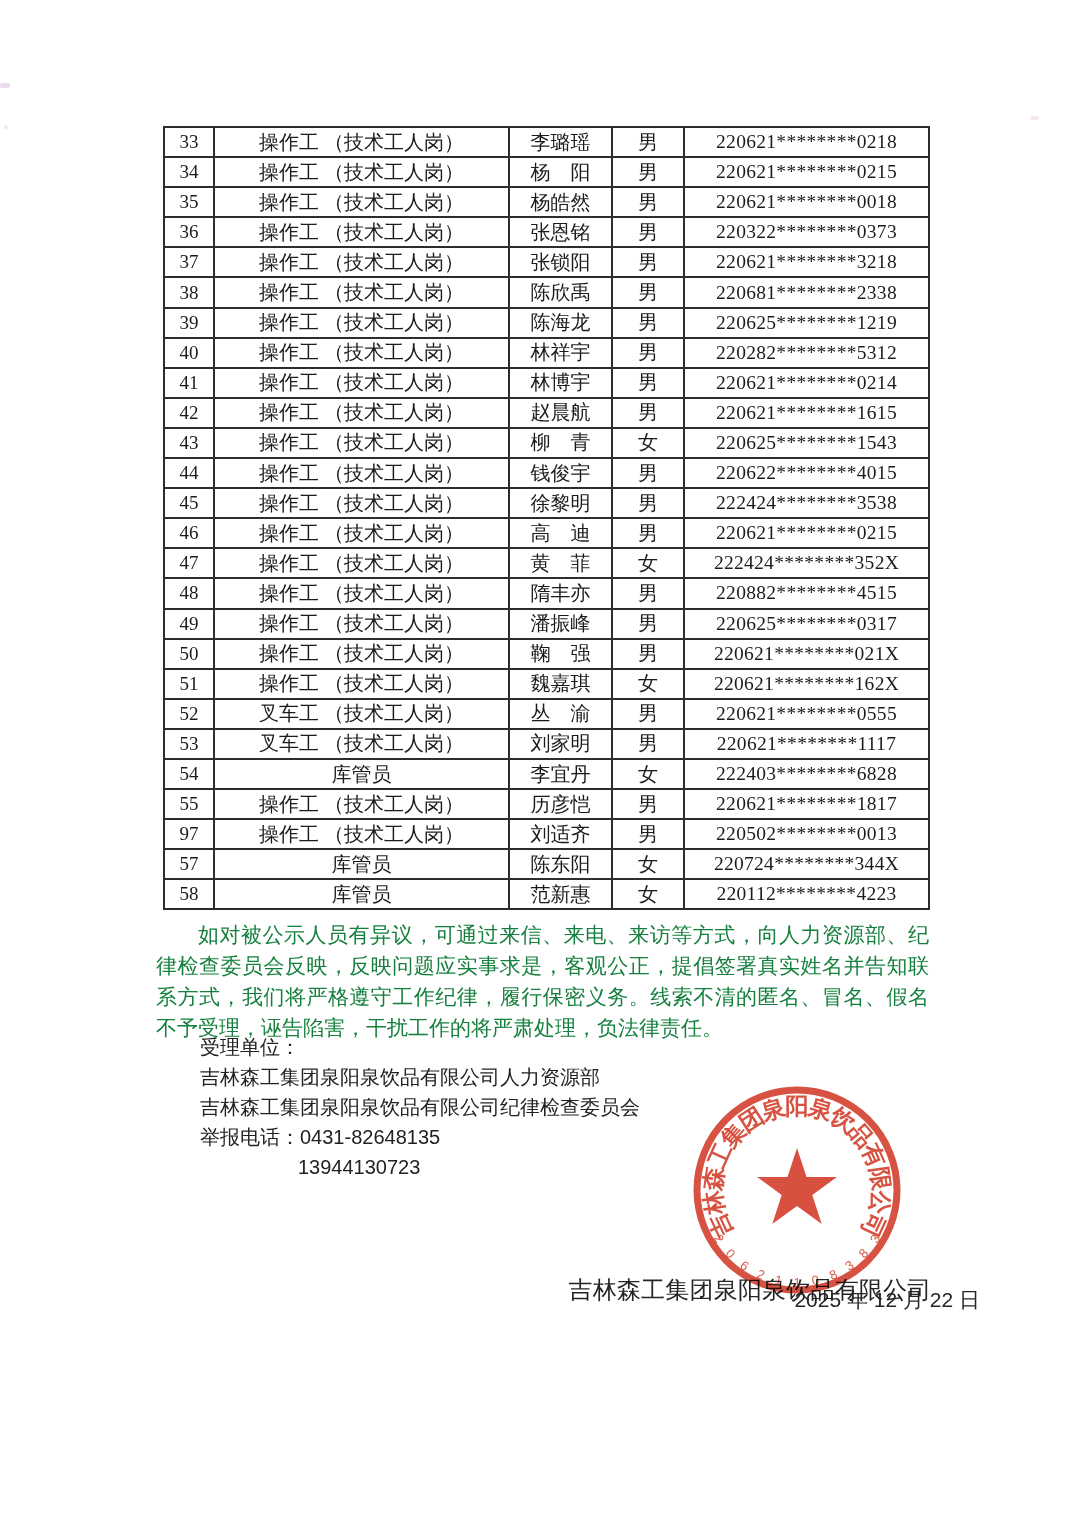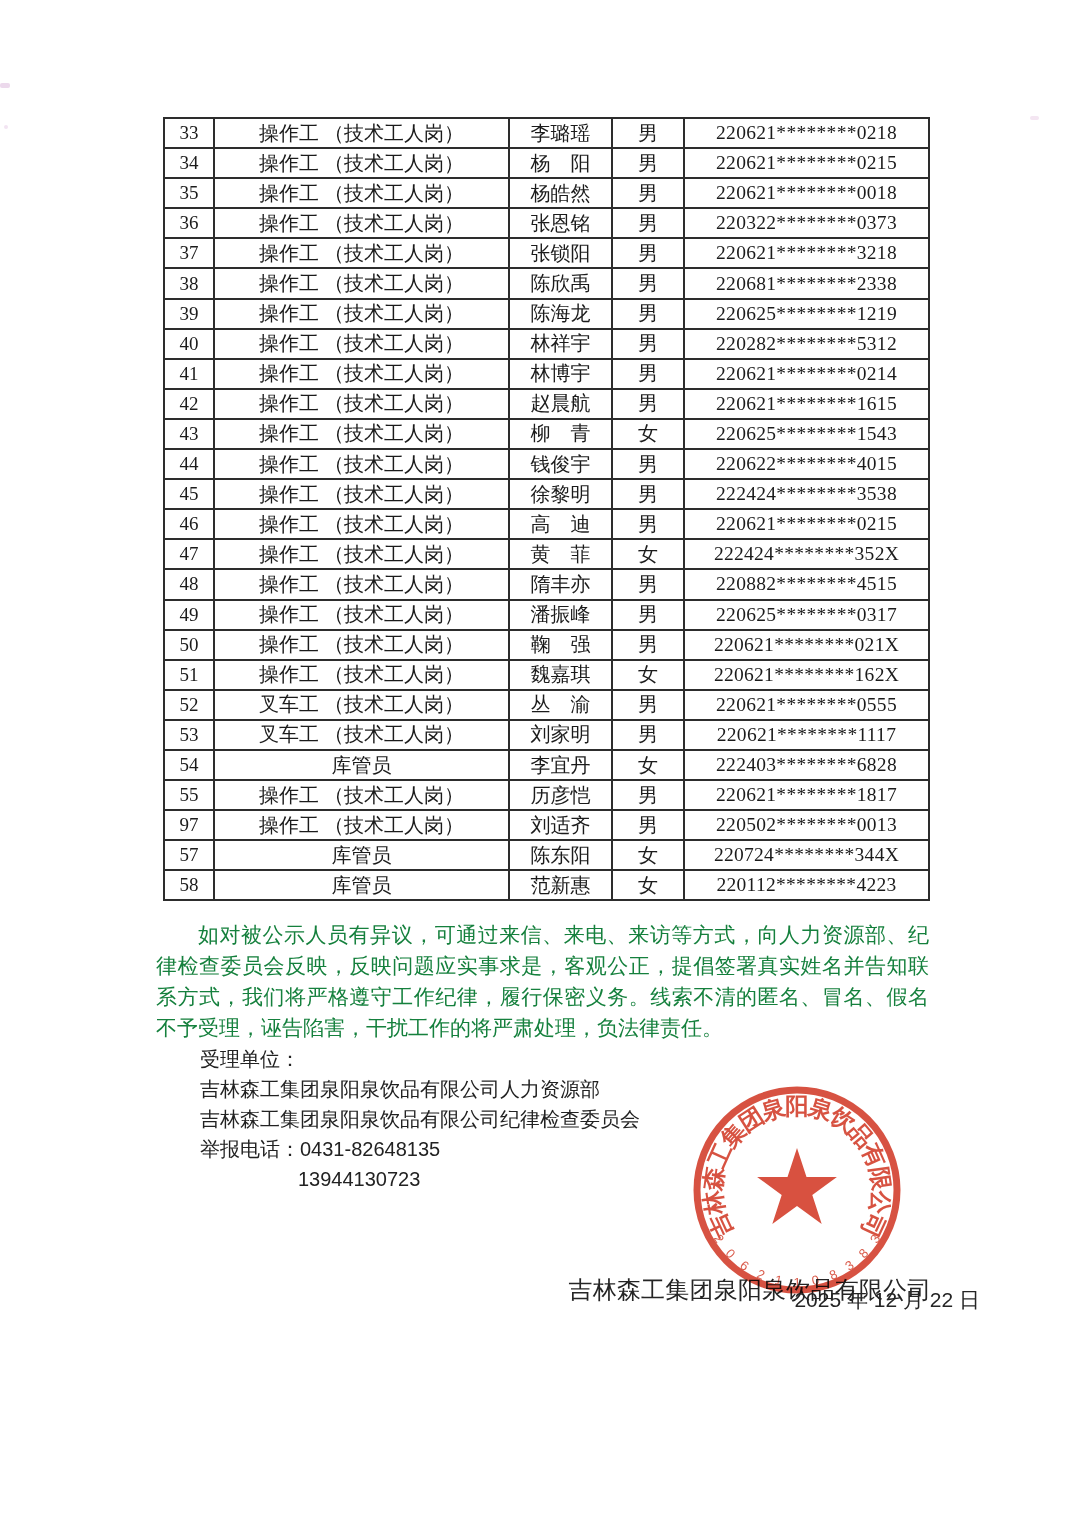--- a/index.html
+++ b/index.html
@@ -6,21 +6,21 @@
   body {
     width: 1080px; height: 1527px;
     background: #ffffff;
     position: relative;
     font-family: "Liberation Serif", serif;
     color: #1e1e1e;
     overflow: hidden;
   }
   
   #roster-table {
-    position: absolute; left: 163px; top: 117px;
+    position: absolute; left: 163px; top: 126px;
     width: 765px;
     border-collapse: collapse;
     table-layout: fixed;
     padding-left: 44px;
   }
   #roster-table td {
     border: 2px solid #2d2d2d;
     height: 28.1px;
     padding: 0;
     text-align: center;
@@ -43,21 +43,20 @@
     color: #15803d;
   }
   
   #contact-block {
     position: absolute; left: 163px; top: 1032px;
     width: 600px;
     font-family: "Liberation Sans", sans-serif;
     font-size: 20px;
     line-height: 30px;
     color: #222;
-    margin-top: 12px;
   }
   #contact-block .line { padding-left: 37px; white-space: nowrap; }
   #contact-block .line.phone2 { padding-left: 135px; }
   
   #footer-company {
     position: absolute; left: 520px; top: 1249px; width: 460px;
     text-align: center;
     font-family: "Liberation Sans", sans-serif;
     font-size: 24px;
     letter-spacing: 0.2px;

